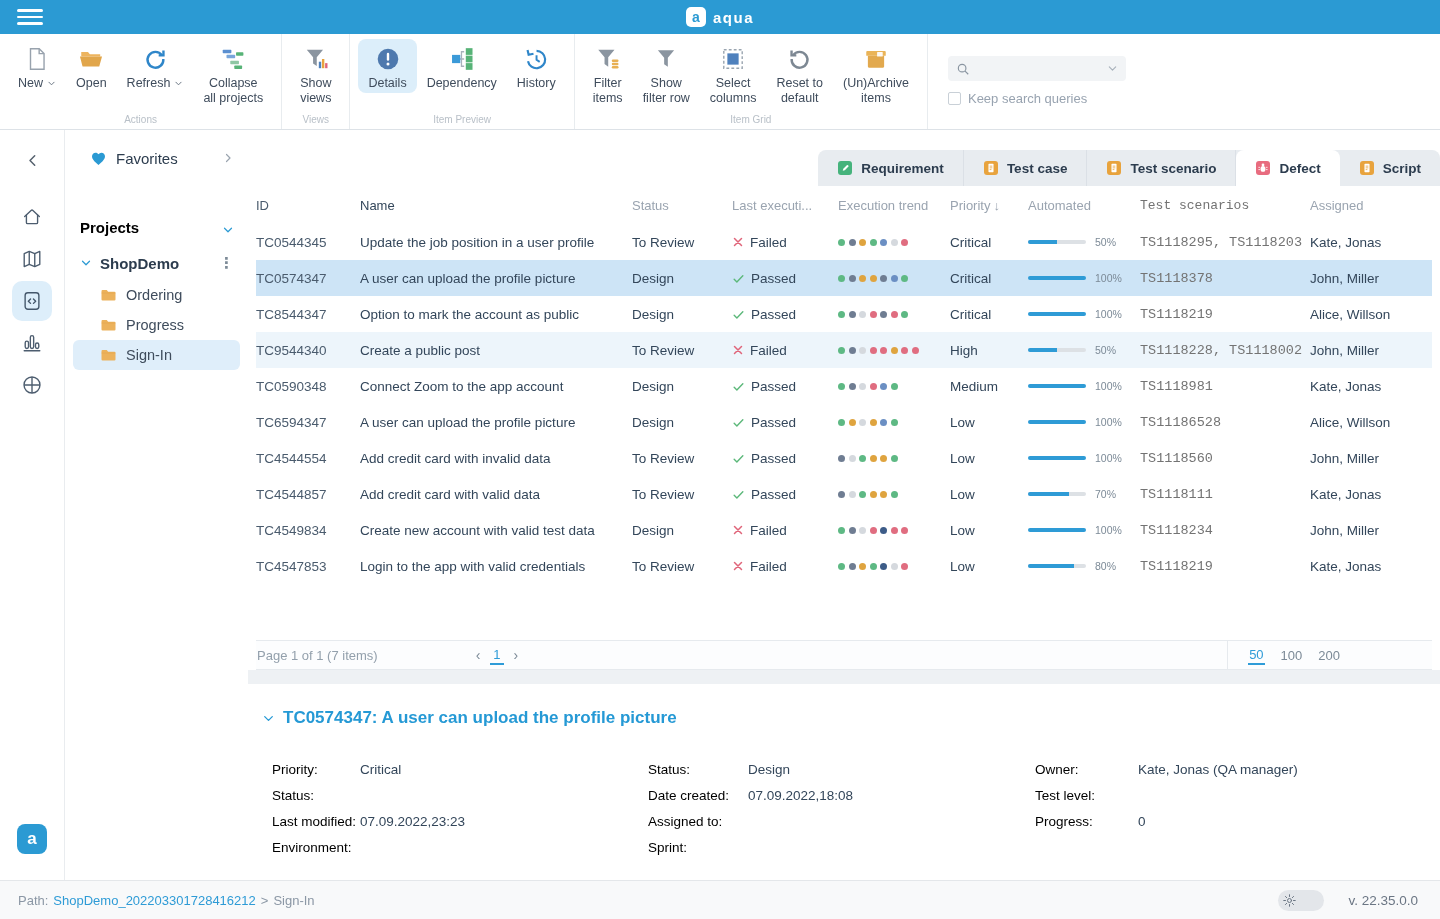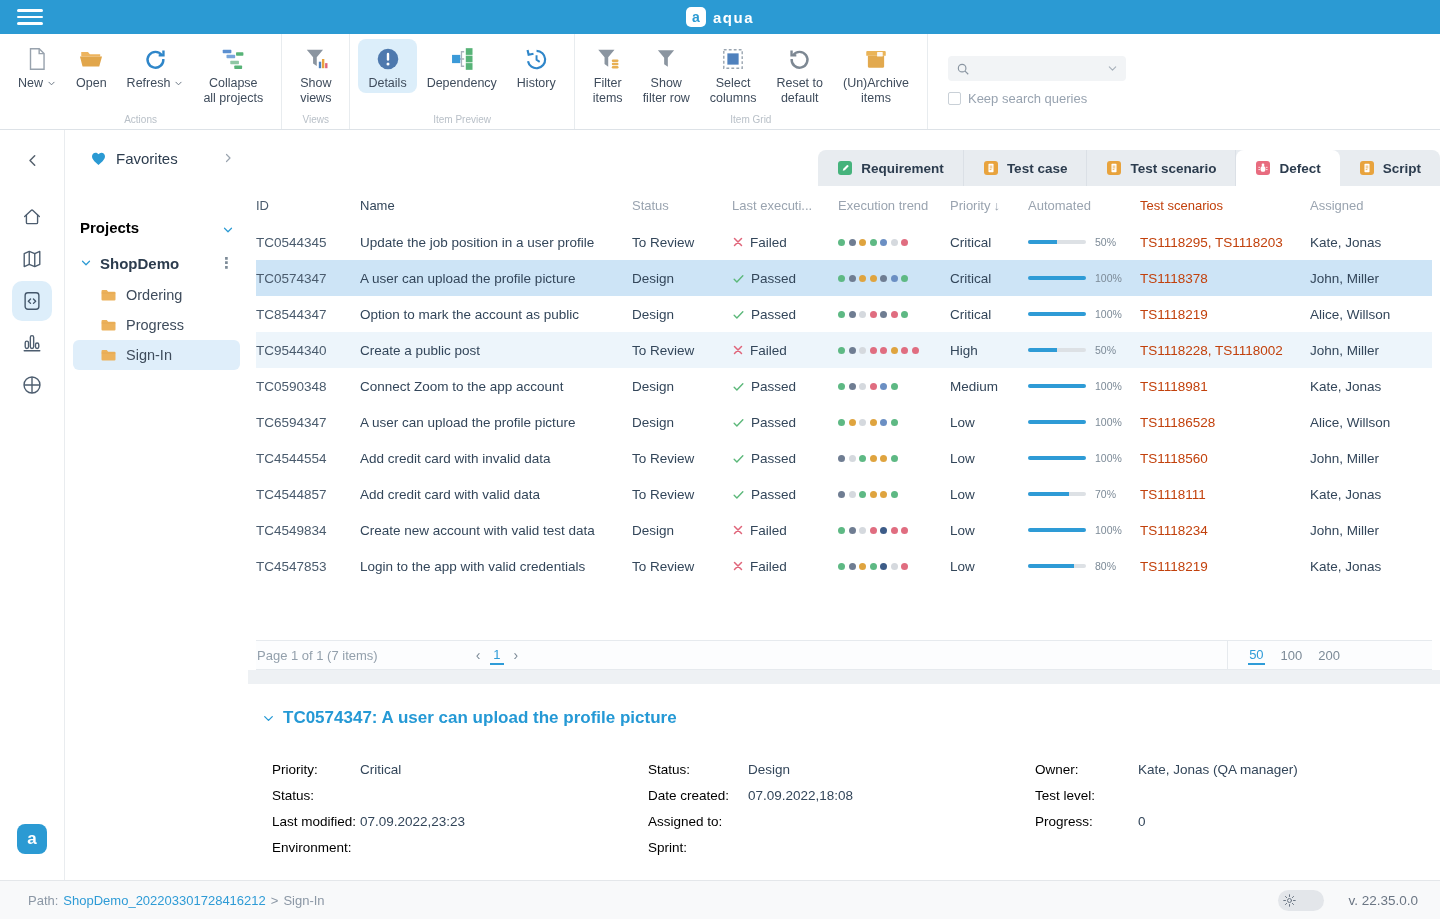--- a/index.html
+++ b/index.html
@@ -68,21 +68,21 @@
   .row.sel { background:#cde4f6; }
   .row.tint { background:#edf5fb; }
   .c { padding-right:10px; overflow:hidden; white-space:nowrap; }
   .c-id { width:104px; color:#4a5b6d; }
   .c-name { width:272px; color:#33465a; }
   .c-status { width:100px; }
   .c-exec { width:106px; display:flex; align-items:center; gap:6px; }
   .c-trend { width:112px; display:flex; align-items:center; }
   .c-prio { width:78px; }
   .c-auto { width:112px; display:flex; align-items:center; }
-  .c-scen { width:170px; color:#c2410c; }
+  .c-scen { width:170px; color:#737373;font-family:Liberation Mono, monospace; }
   .c-assig { flex:1; }
   .dot { width:7px; height:7px; border-radius:50%; margin-right:3.5px; flex:none; }
   .pb { width:58px; height:4px; border-radius:2px; background:#dde1e5; overflow:hidden; flex:none; }
   .pb i { display:block; height:100%; background:#2e9bd6; }
   .pct { font-size:10.5px; color:#7c8a97; margin-left:9px; }
   .filler { height:56px; }
 
   .pager { height:30px; border-top:1px solid #e6eaee; border-bottom:1px solid #e6eaee; background:#fcfdfe;
            display:flex; align-items:center; font-size:13px; color:#93a0ac; }
   .pager .summary { margin-left:1px; }
@@ -101,21 +101,21 @@
   .dcol { position:absolute; top:76px; display:flex; flex-direction:column; gap:8px; font-size:13.5px; }
   .dcol .frow { display:flex; height:18px; align-items:center; }
   .dcol .flab { color:#000000; }
   .dcol .fval { color:#33465a; }
   .dcol1 { left:24px; } .dcol1 .flab { width:88px; }
   .dcol2 { left:400px; } .dcol2 .flab { width:100px; }
   .dcol3 { left:787px; } .dcol3 .flab { width:103px; }
 
   
   .footer { height:39px; background:#f8f9fa; border-top:1px solid #e4e7ea; display:flex; align-items:center;
-            font-size:13px; color:#8b97a5; padding:0 22px 0 28px; }
+            font-size:13px; color:#8b97a5; padding:0 22px 0 18px; }
   .footer .plink { color:#2e9bd6; margin:0 5px; cursor:pointer; }
   .gearpill { margin-left:auto; width:46px; height:21px; border-radius:11px; background:#e3e6ea;
               display:flex; align-items:center; padding-left:4px; cursor:pointer; }
   .version { margin-left:24px; color:#6b7684; font-size:13.5px; }
 </style>
 </head>
 <body>
 
 <div class="topbar">
   <div class="hamburger">

